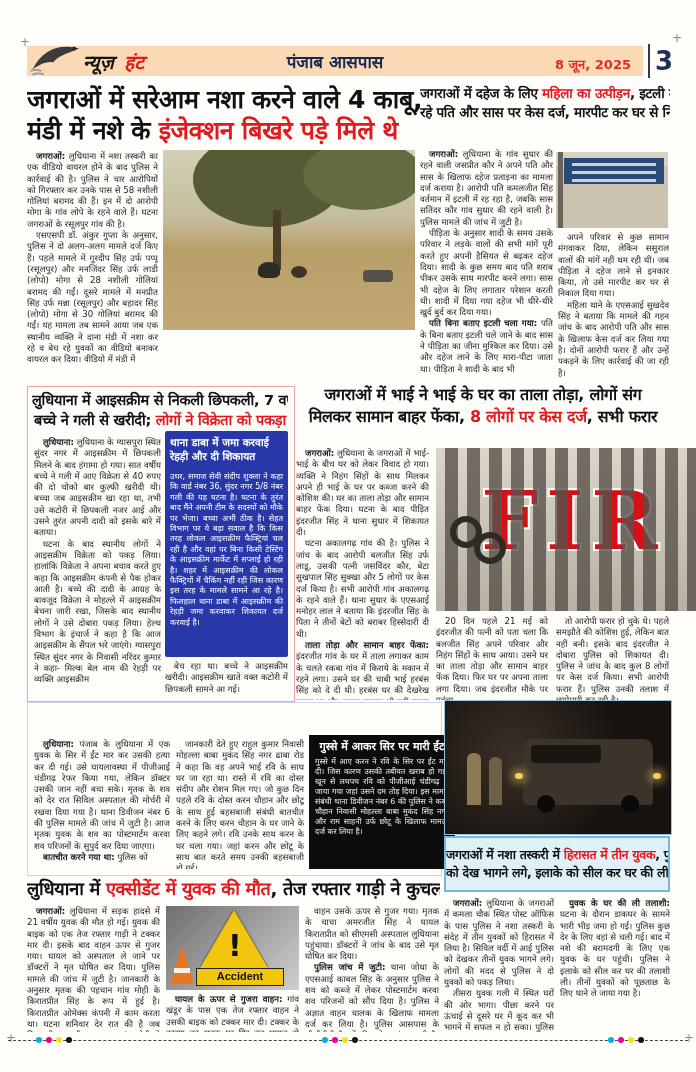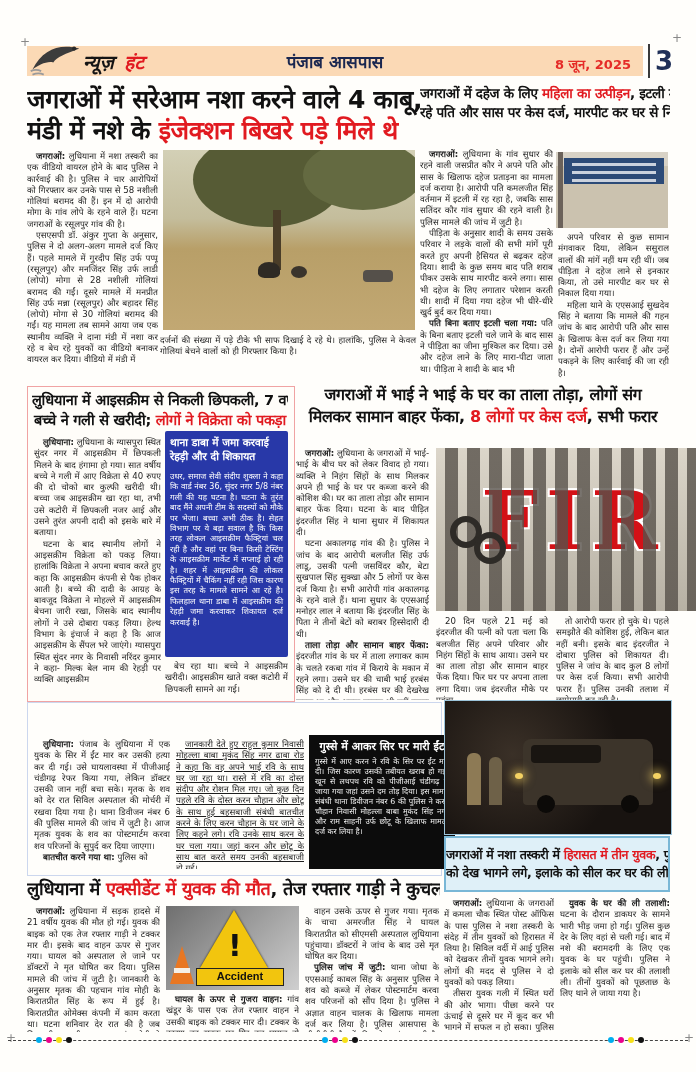--- a/index.html
+++ b/index.html
@@ -114,21 +114,20 @@
     <p><b></b><span>एसएसपी डॉ. अंकुर गुप्ता के अनुसार, पुलिस ने दो अलग-अलग मामले दर्ज किए हैं। पहले मामले में गुरदीप सिंह उर्फ पप्पू (रसूलपुर) और मनजिंदर सिंह उर्फ लाडी (लोपो) मोगा से 28 नशीली गोलियां बरामद की गईं। दूसरे मामले में मनप्रीत सिंह उर्फ मन्ना (रसूलपुर) और बहादर सिंह (लोपो) मोगा से 30 गोलियां बरामद की गईं। यह मामला तब सामने आया जब एक स्थानीय व्यक्ति ने दाना मंडी में नशा कर रहे व बेच रहे युवकों का वीडियो बनाकर वायरल कर दिया। वीडियो में मंडी में</span></p>
   </div>
   <div class="photo drug-photo">
     <div class="canopy1"></div>
     <div class="canopy2"></div>
     <div class="trunk"></div>
     <div class="fig1"></div>
     <div class="fig2"></div>
     <div class="bike"></div>
   </div>
-  <div class="caption">दर्जनों की संख्या में पड़े टीके भी साफ दिखाई दे रहे थे। हालांकि, पुलिस ने केवल गोलियां बेचने वालों को ही गिरफ्तार किया है।</div>
 
   <div class="abs hl hl-dowry">
     <div><span>जगराओं में दहेज के लिए </span><span class="red">महिला का उत्पीड़न</span><span>, इटली में रह</span></div>
     <div>रहे पति और सास पर केस दर्ज, मारपीट कर घर से निकाला</div>
   </div>
   <div class="col" style="left:420px;top:149px;width:133px;height:232px;">
     <p><b>जगराओं:</b><span> लुधियाना के गांव सुधार की रहने वाली जसप्रीत कौर ने अपने पति और सास के खिलाफ दहेज प्रताड़ना का मामला दर्ज कराया है। आरोपी पति कमलजीत सिंह वर्तमान में इटली में रह रहा है, जबकि सास सतिंदर कौर गांव सुधार की रहने वाली है। पुलिस मामले की जांच में जुटी है।</span></p>
     <p><b></b><span>पीड़िता के अनुसार शादी के समय उसके परिवार ने लड़के वालों की सभी मांगें पूरी करते हुए अपनी हैसियत से बढ़कर दहेज दिया। शादी के कुछ समय बाद पति शराब पीकर उसके साथ मारपीट करने लगा। सास भी दहेज के लिए लगातार परेशान करती थी। शादी में दिया गया दहेज भी धीरे-धीरे खुर्द बुर्द कर दिया गया।</span></p>
     <p><b>पति बिना बताए इटली चला गया:</b><span> पति के बिना बताए इटली चले जाने के बाद सास ने पीड़िता का जीना मुश्किल कर दिया। उसे और दहेज लाने के लिए मारा-पीटा जाता था। पीड़िता ने शादी के बाद भी</span></p>
   </div>
@@ -187,21 +186,21 @@
   </div>
   <div class="col" style="left:556px;top:616px;width:113px;height:84px;">
     <p class="noind"><b></b><span>तो आरोपी फरार हो चुके थे। पहले समझौते की कोशिश हुई, लेकिन बात नहीं बनी। इसके बाद इंदरजीत ने दोबारा पुलिस को शिकायत दी। पुलिस ने जांच के बाद कुल 8 लोगों पर केस दर्ज किया। सभी आरोपी फरार हैं। पुलिस उनकी तलाश में छापेमारी कर रही है।</span></p>
   </div>
 
   <div class="murderbox">
     <div class="col" style="left:6px;top:36px;width:136px;height:130px;">
       <p><b>लुधियाना:</b><span> पंजाब के लुधियाना में एक युवक के सिर में ईंट मार कर उसकी हत्या कर दी गई। उसे घायलावस्था में पीजीआई चंडीगढ़ रेफर किया गया, लेकिन डॉक्टर उसकी जान नहीं बचा सके। मृतक के शव को देर रात सिविल अस्पताल की मोर्चरी में रखवा दिया गया है। थाना डिवीजन नंबर 6 की पुलिस मामले की जांच में जुटी है। आज मृतक युवक के शव का पोस्टमार्टम करवा शव परिजनों के सुपुर्द कर दिया जाएगा।</span></p>
       <p><b>बातचीत करने गया था:</b><span> पुलिस को</span></p>
     </div>
-    <div class="col" style="left:148px;top:36px;width:128px;height:130px;text-decoration:underline;">
+    <div class="col" style="left:148px;top:36px;width:128px;height:130px;">
       <p class="noind"><b></b><span>जानकारी देते हुए राहुल कुमार निवासी मोहल्ला बाबा मुकंद सिंह नगर ढाबा रोड ने कहा कि वह अपने भाई रवि के साथ घर जा रहा था। रास्ते में रवि का दोस्त संदीप और रोशन मिल गए। जो कुछ दिन पहले रवि के दोस्त करन चौहान और छोटू के साथ हुई बहसबाजी संबंधी बातचीत करने के लिए करन चौहान के घर जाने के लिए कहने लगे। रवि उनके साथ करन के घर चला गया। जहां करन और छोटू के साथ बात करते समय उनकी बहसबाजी हो गई।</span></p>
     </div>
     <div class="blackbox">
       <div class="bt">गुस्से में आकर सिर पर मारी ईंट</div>
       <div class="bb">गुस्से में आए करन ने रवि के सिर पर ईंट मार दी। जिस कारण उसकी तबीयत खराब हो गई। खून से लथपथ रवि को पीजीआई चंडीगढ़ ले जाया गया जहां उसने दम तोड़ दिया। इस मामले संबंधी थाना डिवीजन नंबर 6 की पुलिस ने करन चौहान निवासी मोहल्ला बाबा मुकंद सिंह नगर और राम साहनी उर्फ छोटू के खिलाफ मामला दर्ज कर लिया है।</div>
     </div>
   </div>
 
   <div class="abs hl hl-acc">
     <span>लुधियाना में </span><span class="red">एक्सीडेंट में युवक की मौत</span><span>, तेज रफ्तार गाड़ी ने कुचला</span>

